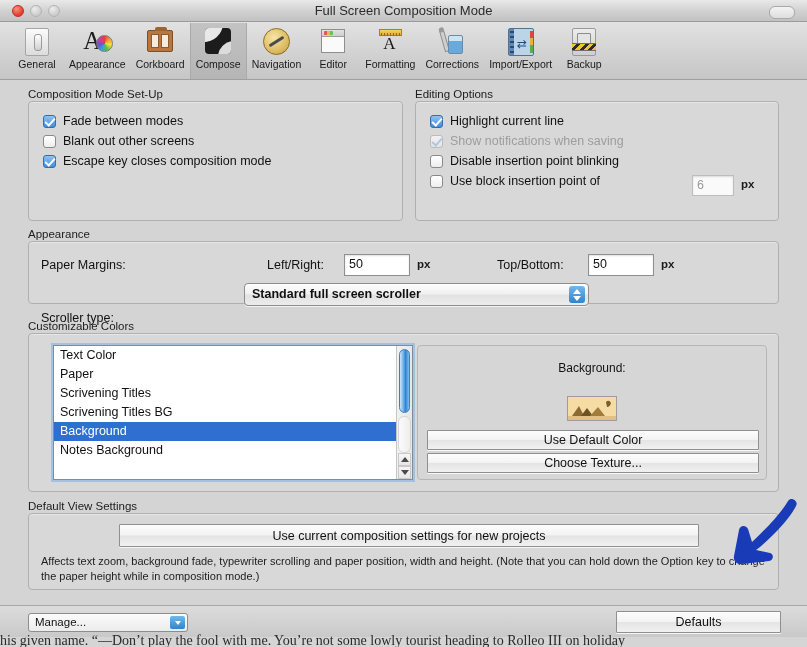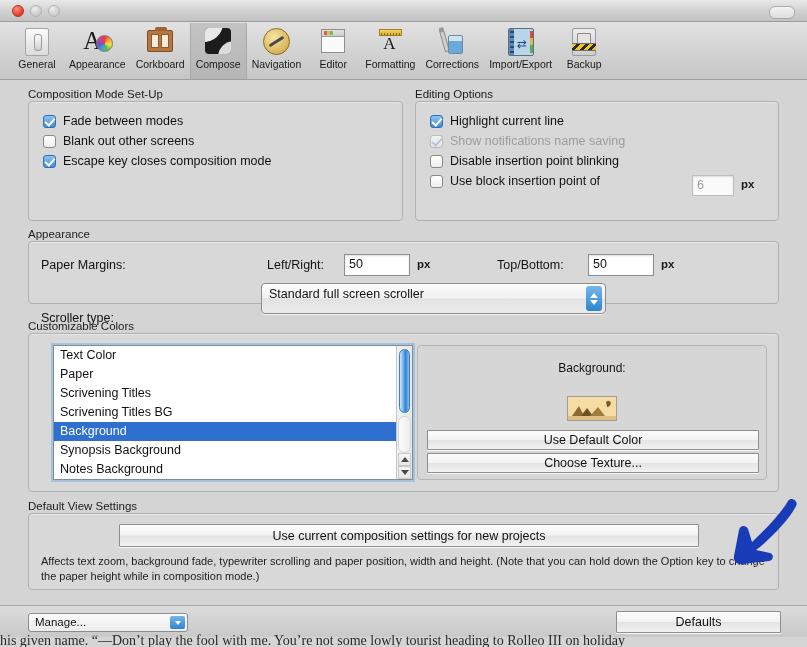--- a/index.html
+++ b/index.html
@@ -242,20 +242,21 @@
 <body>
 
 <div class="window">
 
   <div class="titlebar">
     <div class="traffic">
       <div class="light red"></div>
       <div class="light grey"></div>
       <div class="light grey"></div>
     </div>
+    <div class="title-text">Full Screen Composition Mode</div>
     <div class="tb-right"></div>
   </div>
 
   <div class="toolbar">
     <div class="tb-items">
 
       <div class="tb-item">
         <div class="tb-ico">
             <div class="ic-general"></div>
           </div>
@@ -369,21 +370,21 @@
     <div class="group" style="left:415px;top:8px;width:364px;height:133px;">
       <div class="g-title">Editing Options</div>
       <div class="g-box">
         <div style="padding-top:9px;">
           <div class="chk-row">
             <span class="chk on"></span>
             <span class="chk-lbl">Highlight current line</span>
           </div>
           <div class="chk-row">
             <span class="chk on dis"></span>
-            <span class="chk-lbl dis">Show notifications name saving</span>
+            <span class="chk-lbl dis">Show notifications when saving</span>
           </div>
           <div class="chk-row">
             <span class="chk"></span>
             <span class="chk-lbl">Disable insertion point blinking</span>
           </div>
           <div class="chk-row" style="position:relative;">
             <span class="chk"></span>
             <span class="chk-lbl">Use block insertion point of</span>
           </div>
         </div>
@@ -397,41 +398,40 @@
       <div class="g-box">
         <div class="lbl" style="position:absolute;left:12px;top:16px;">Paper Margins:</div>
         <div class="lbl" style="position:absolute;left:238px;top:16px;">Left/Right:</div>
         <div class="field" style="position:absolute;left:315px;top:12px;width:66px;height:22px;">50</div>
         <div class="unit" style="position:absolute;left:388px;top:16px;">px</div>
         <div class="lbl" style="position:absolute;left:468px;top:16px;">Top/Bottom:</div>
         <div class="field" style="position:absolute;left:559px;top:12px;width:66px;height:22px;">50</div>
         <div class="unit" style="position:absolute;left:632px;top:16px;">px</div>
 
         <div class="lbl" style="position:absolute;left:12px;top:45px;margin-top:24px;">Scroller type:</div>
-        <div class="popup" style="position:absolute;left:232px;top:41px;width:345px;height:31px;">
+        <div class="popup" style="position:absolute;left:215px;top:41px;width:345px;height:23px;font-weight:bold;">
           <span>Standard full screen scroller</span>
           <span class="arrows">
             <span class="tri-up"></span>
               <span class="tri-dn"></span>
           </span>
         </div>
       </div>
     </div>
 
     <div class="group" style="left:28px;top:240px;width:751px;height:172px;">
       <div class="g-title">Customizable Colors</div>
       <div class="g-box">
 
         <div class="listbox" style="left:12px;top:11px;width:360px;height:135px;margin-left:12px;">
           <div class="li">Text Color</div>
           <div class="li">Paper</div>
           <div class="li">Scrivening Titles</div>
           <div class="li">Scrivening Titles BG</div>
           <div class="li sel">Background</div>
-          <div class="li">Synopsis Background</div>
           <div class="li">Notes Background</div>
 
           <div class="sbar">
             <div class="strack-bot"></div>
             <div class="sthumb"></div>
             <div class="sarr up">
                 <span class="sar-up"></span>
               </div>
             <div class="sarr dn">
                 <span class="sar-dn"></span>

